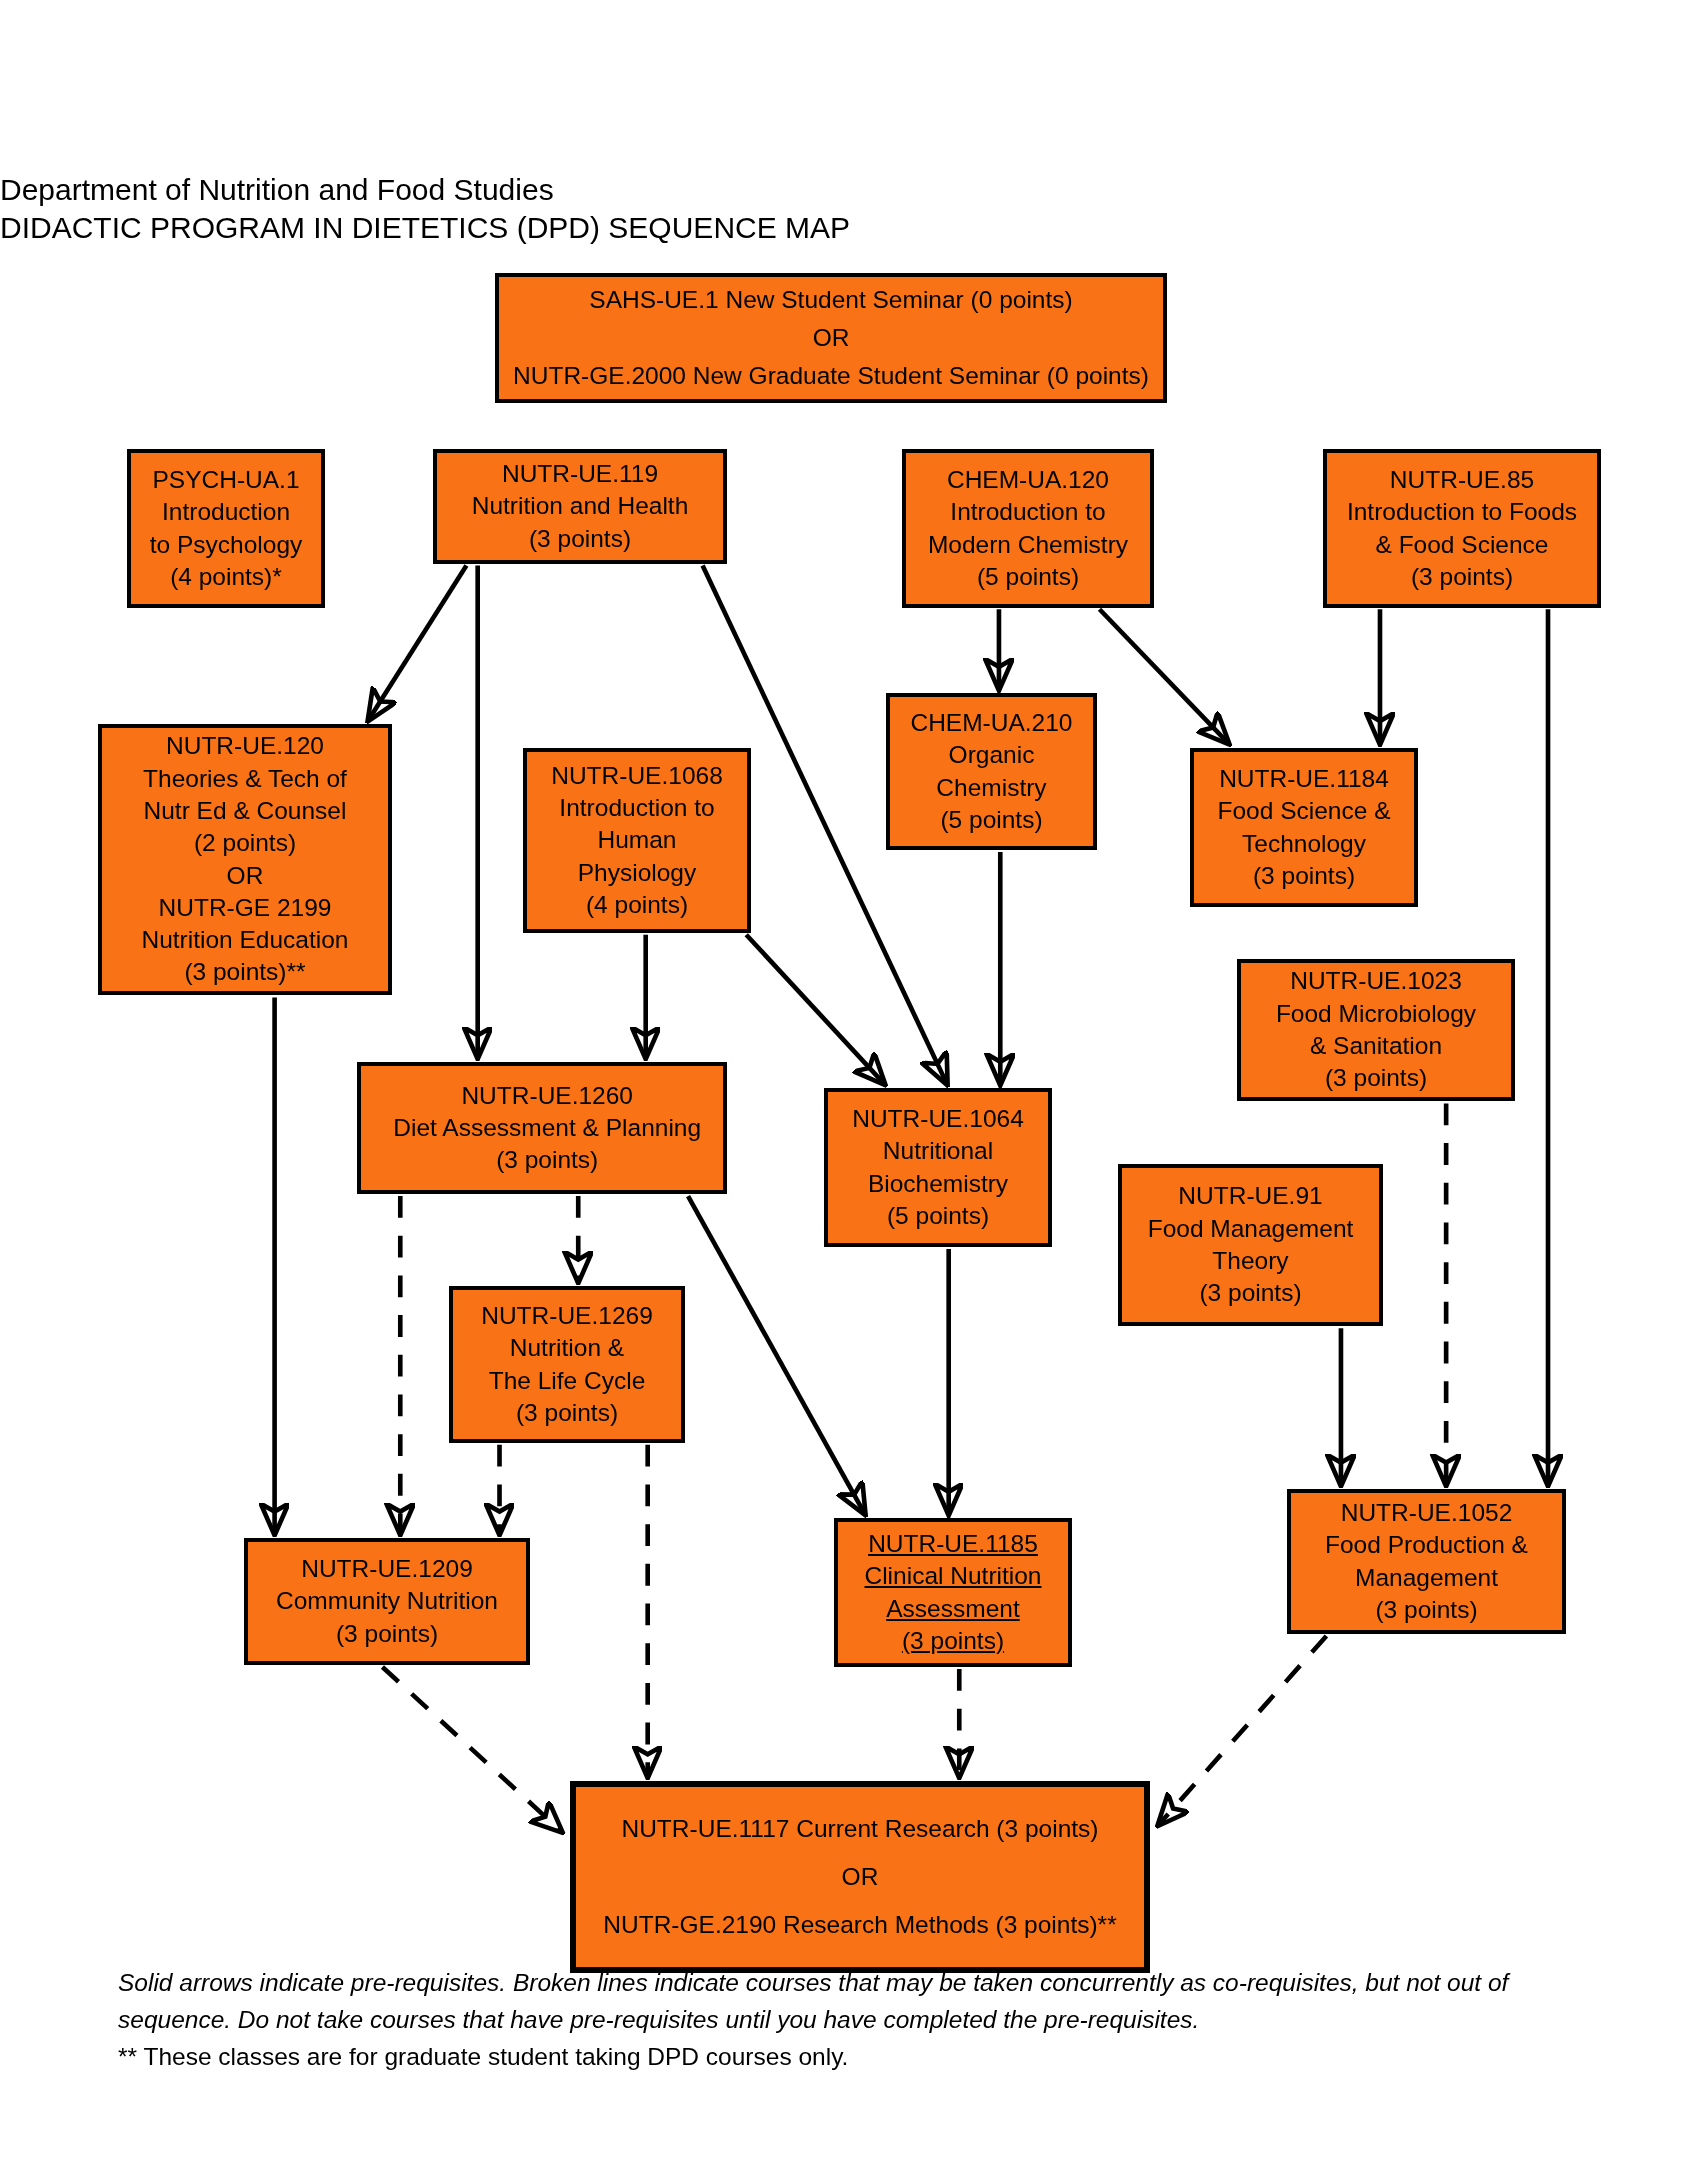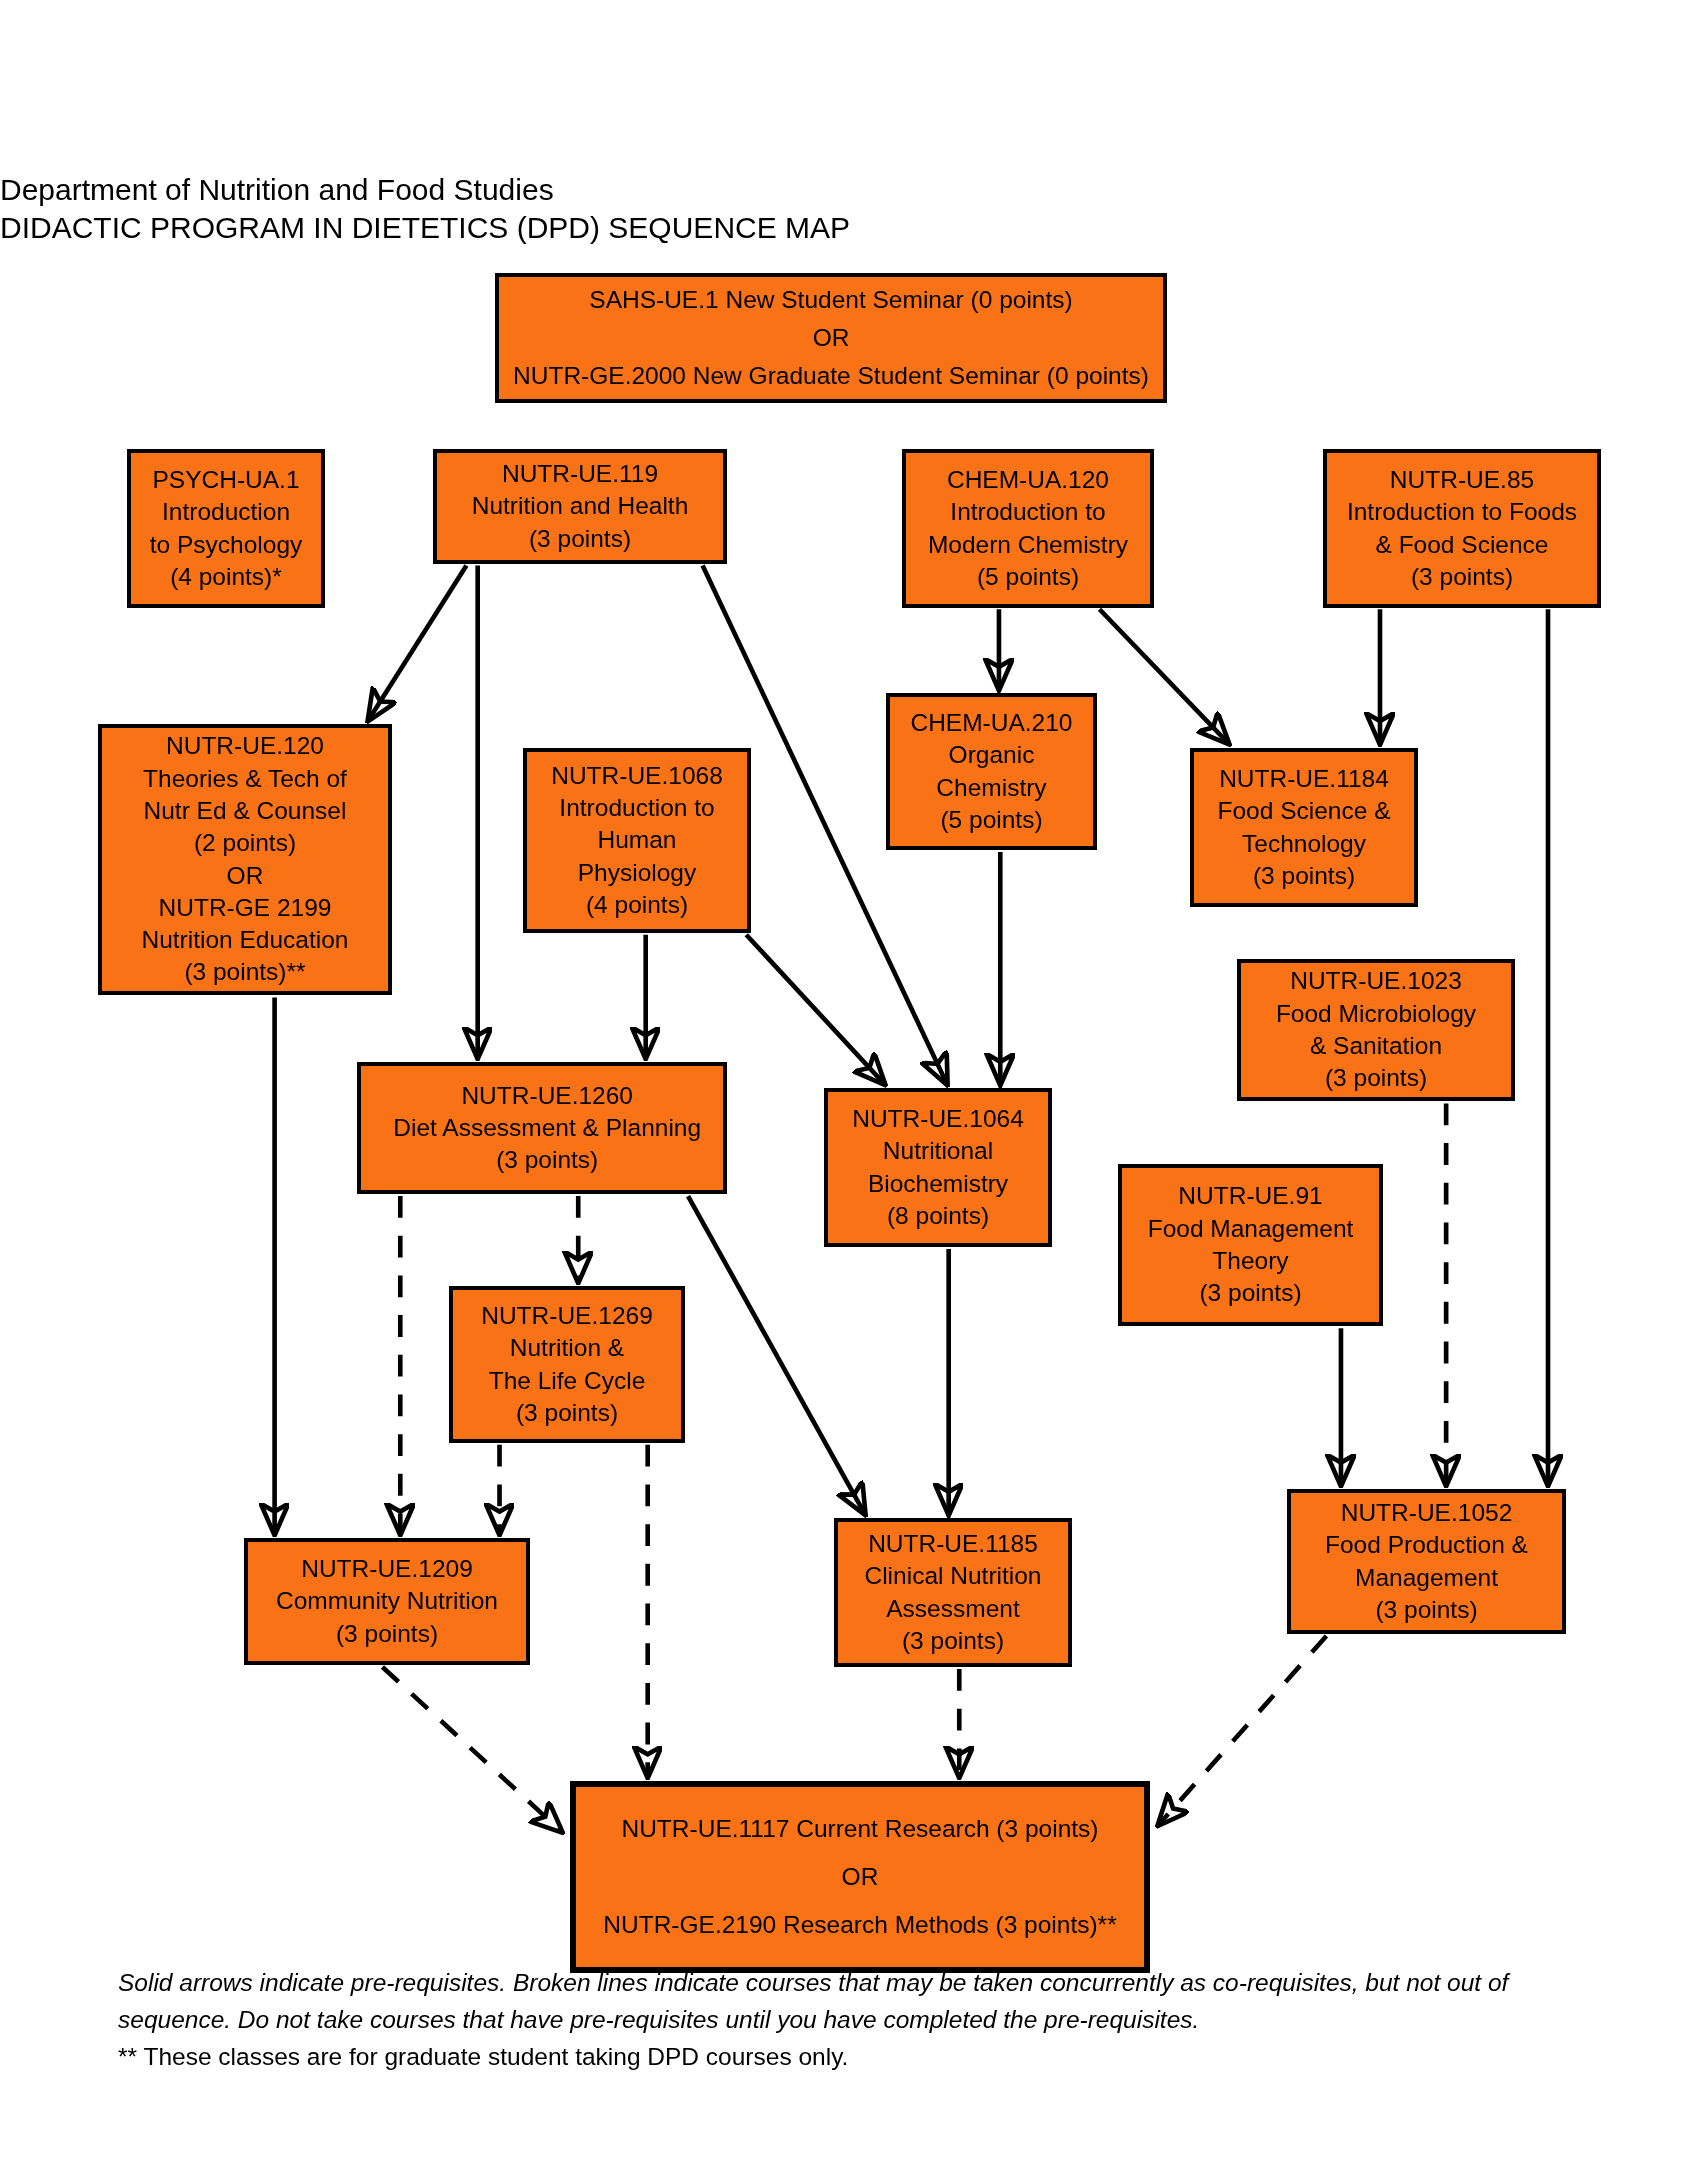--- a/index.html
+++ b/index.html
@@ -125,37 +125,37 @@
 &amp; Sanitation
 (3 points)</div>
 
   <div class="course-box" style="left:357px; top:1062px; width:370px; height:132px;padding-left:13px;">NUTR-UE.1260
 Diet Assessment &amp; Planning
 (3 points)</div>
 
   <div class="course-box" style="left:824px; top:1088px; width:228px; height:159px;">NUTR-UE.1064
 Nutritional
 Biochemistry
-(8 points)</div>
+(5 points)</div>
 
   <div class="course-box" style="left:1118px; top:1164px; width:265px; height:162px;">NUTR-UE.91
 Food Management
 Theory
 (3 points)</div>
 
   <div class="course-box" style="left:449px; top:1286px; width:236px; height:157px;">NUTR-UE.1269
 Nutrition &amp;
 The Life Cycle
 (3 points)</div>
 
   <div class="course-box" style="left:244px; top:1538px; width:286px; height:127px;">NUTR-UE.1209
 Community Nutrition
 (3 points)</div>
 
-  <div class="course-box" style="left:834px; top:1518px; width:238px; height:149px;">NUTR-UE.1185
+  <div class="course-box" style="left:834px; top:1518px; width:238px; height:149px;text-decoration:underline;">NUTR-UE.1185
 Clinical Nutrition
 Assessment
 (3 points)</div>
 
   <div class="course-box" style="left:1287px; top:1489px; width:279px; height:145px;">NUTR-UE.1052
 Food Production &amp;
 Management
 (3 points)</div>
 
   <div class="course-box lh-xwide thick" style="left:570px; top:1781px; width:580px; height:192px;">NUTR-UE.1117 Current Research (3 points)

